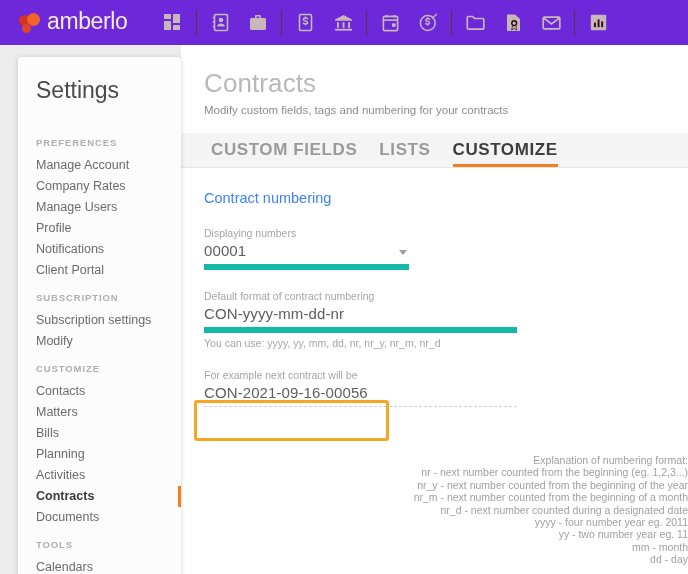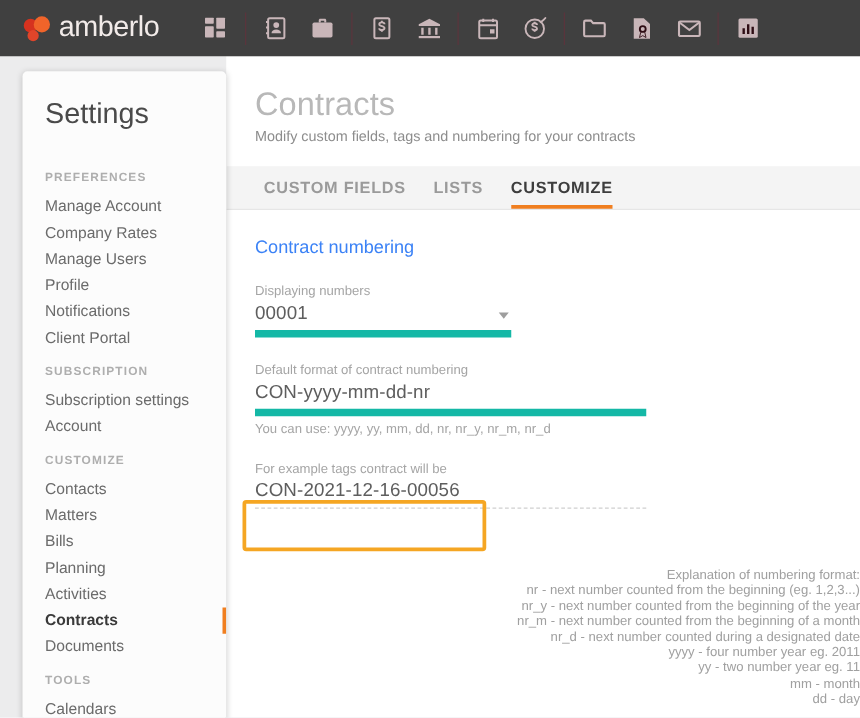--- a/index.html
+++ b/index.html
@@ -23,21 +23,21 @@
     height: 574px;
     overflow: hidden;
   }
 
   
   .topbar {
     position: absolute;
     top: 0; left: 0;
     width: 688px;
     height: 45px;
-    background: #404040;
+    background: #6d28d9;
     display: flex;
     align-items: center;
     z-index: 20;
   }
 
   .logo {
     display: flex;
     align-items: center;
     margin-left: 18px;
     height: 45px;
@@ -197,21 +197,21 @@
     margin-top: 17px;
     height: 35px;
     background: #f4f4f4;
     border-bottom: 1px solid #e6e6e6;
     display: flex;
     align-items: flex-end;
     padding-left: 30px;
   }
   .tab {
     position: relative;
-    font-size: 13px;
+    font-size: 17px;
     font-weight: 700;
     letter-spacing: 0.6px;
     color: #9a9a9a;
     height: 35px;
     line-height: 35px;
     margin-right: 22px;
     cursor: pointer;
   }
   .tab.active { color: #3d3d3d; }
   .tab.active .tab-underline {
@@ -452,23 +452,23 @@
 
         <div class="field field-wide">
           <div class="field-label">Default format of contract numbering</div>
           <div class="field-value-row">
             <div class="field-value">CON-yyyy-mm-dd-nr</div>
           </div>
           <div class="field-hint">You can use: yyyy, yy, mm, dd, nr, nr_y, nr_m, nr_d</div>
         </div>
 
         <div class="example-field">
-          <div class="field-label">For example tags contract will be</div>
+          <div class="field-label">For example next contract will be</div>
           <div class="field-value-row">
-            <div class="field-value">CON-2021-12-16-00056</div>
+            <div class="field-value">CON-2021-09-16-00056</div>
           </div>
         </div>
 
         <div class="explain">
           <div>Explanation of numbering format:</div>
           <div>nr - next number counted from the beginning (eg. 1,2,3...)</div>
           <div>nr_y - next number counted from the beginning of the year</div>
           <div>nr_m - next number counted from the beginning of a month</div>
           <div>nr_d - next number counted during a designated date</div>
           <div>yyyy - four number year eg. 2011</div>
@@ -486,21 +486,21 @@
       <div class="side-group">PREFERENCES</div>
       <div class="side-item"><span>Manage Account</span></div>
       <div class="side-item"><span>Company Rates</span></div>
       <div class="side-item"><span>Manage Users</span></div>
       <div class="side-item"><span>Profile</span></div>
       <div class="side-item"><span>Notifications</span></div>
       <div class="side-item"><span>Client Portal</span></div>
 
       <div class="side-group">SUBSCRIPTION</div>
       <div class="side-item"><span>Subscription settings</span></div>
-      <div class="side-item"><span>Account</span></div>
+      <div class="side-item"><span>Modify</span></div>
 
       <div class="side-group">CUSTOMIZE</div>
       <div class="side-item"><span>Contacts</span></div>
       <div class="side-item"><span>Matters</span></div>
       <div class="side-item"><span>Bills</span></div>
       <div class="side-item"><span>Planning</span></div>
       <div class="side-item"><span>Activities</span></div>
       <div class="side-item active"><span>Contracts</span><span class="active-bar"></span></div>
       <div class="side-item"><span>Documents</span></div>
 

